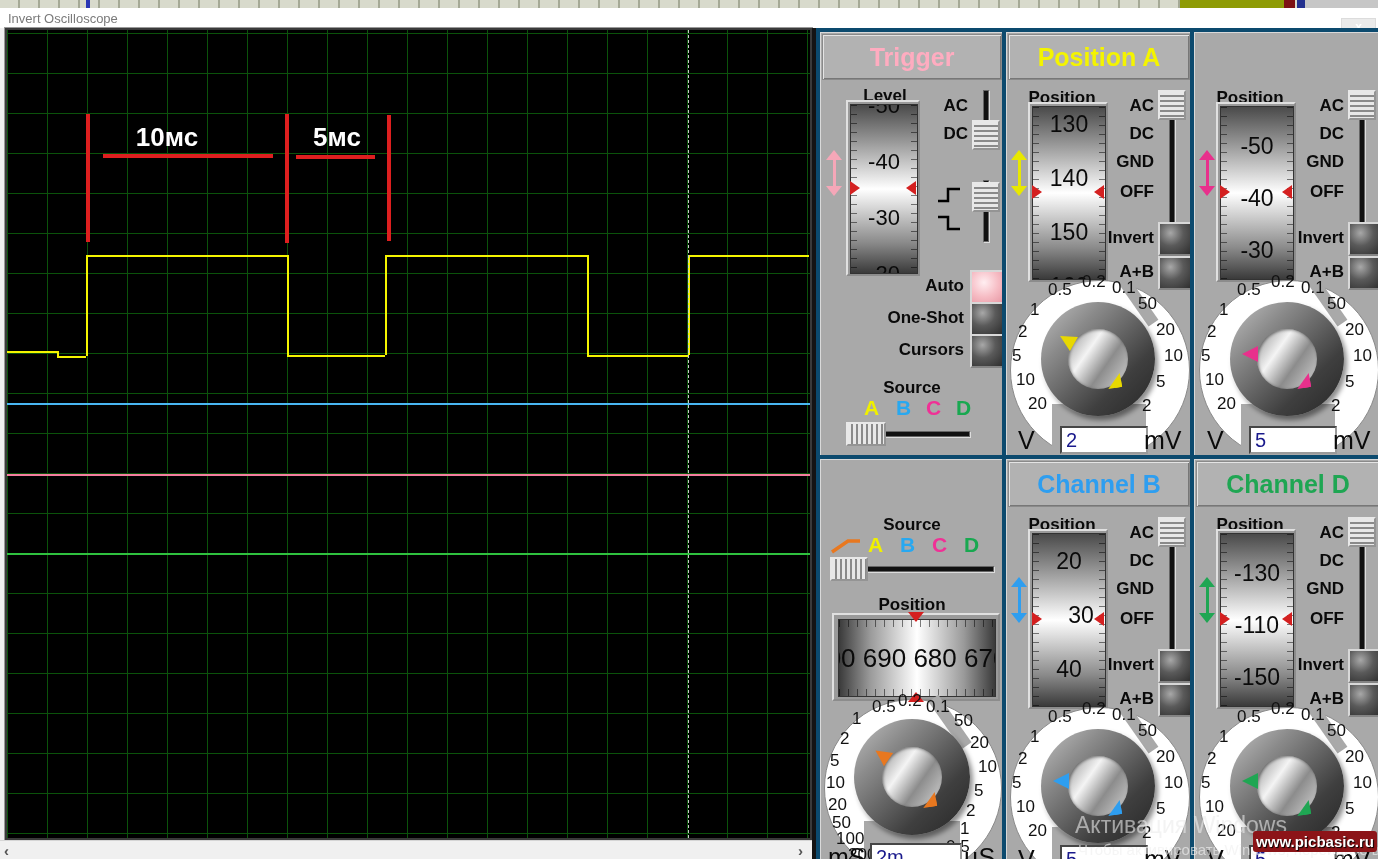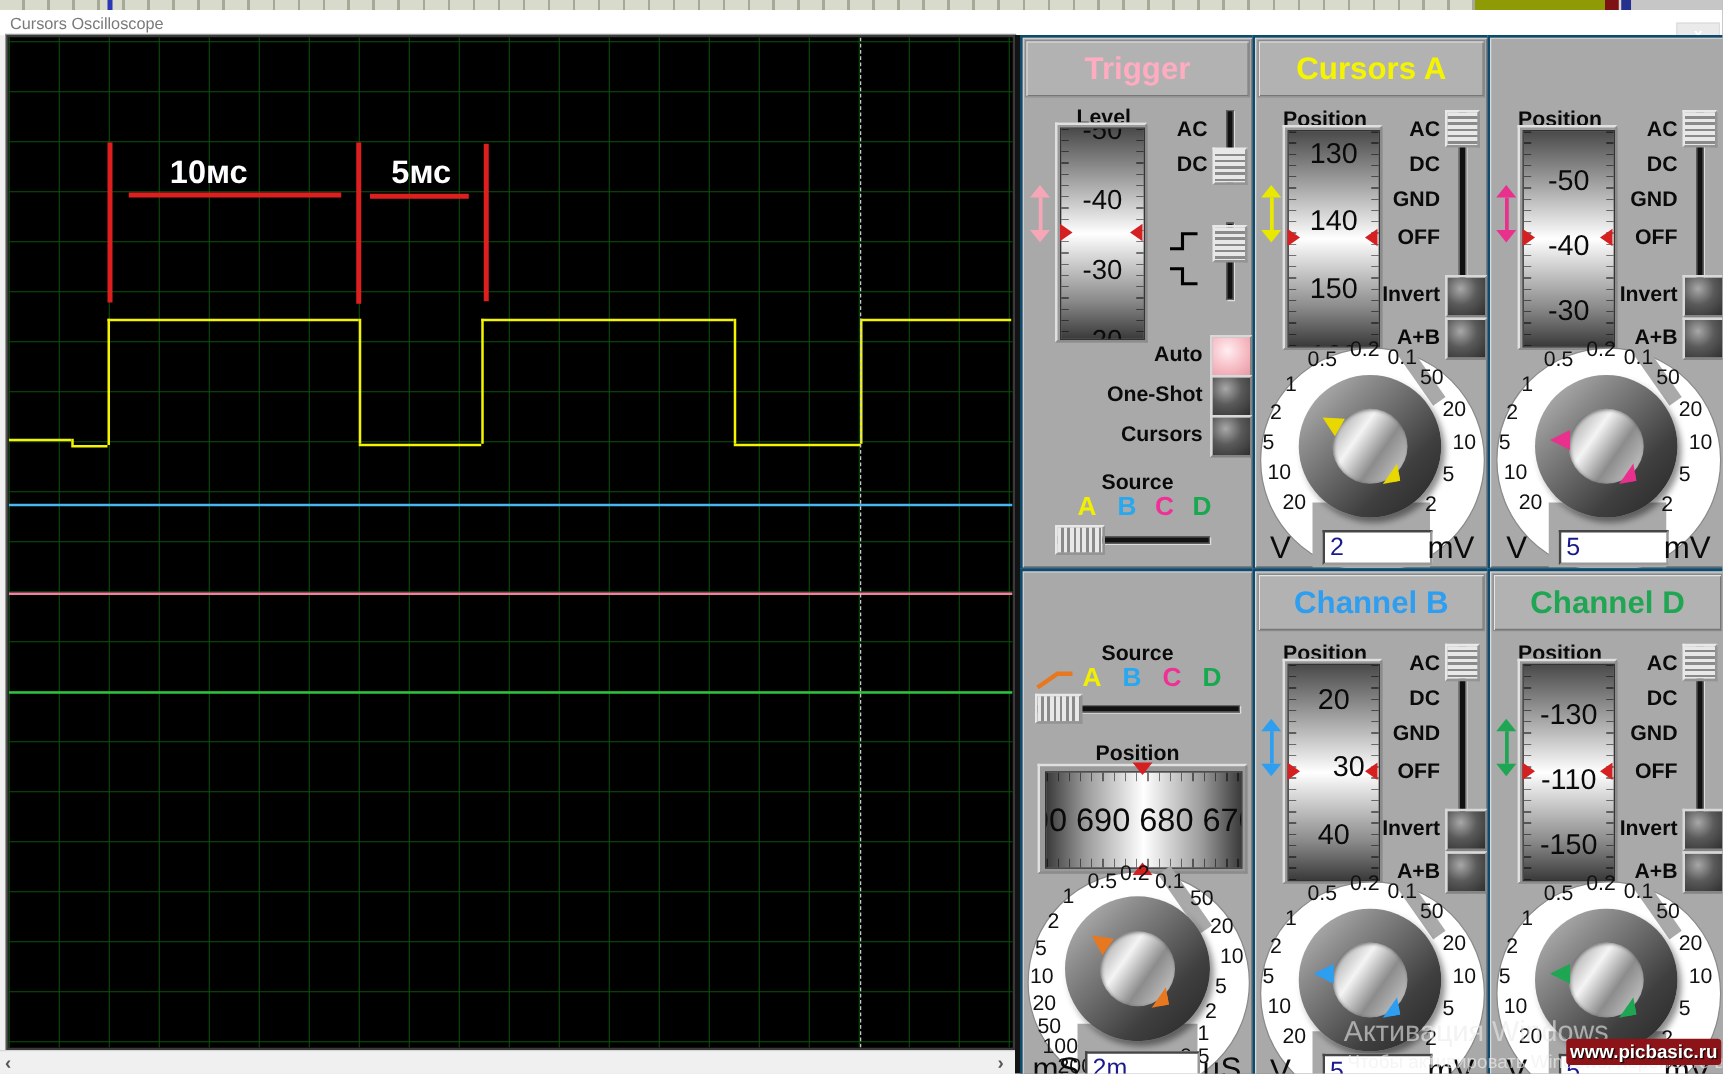--- a/index.html
+++ b/index.html
@@ -18,21 +18,21 @@
   .scope-frame{position:absolute;left:5px;top:28px;width:803px;height:808px;border:2px solid #3a3a3a;
     outline:1px solid #9a9a9a;background:#000;}
   #screen{position:absolute;left:0;top:0;width:803px;height:808px;background:#000;overflow:hidden;
     background-image:linear-gradient(#0b520b 1px,transparent 1px),linear-gradient(90deg,#0b520b 1px,transparent 1px);
     background-size:40px 40px;background-position:0 3px;}
   
   .hscroll{position:absolute;left:0;top:840px;width:812px;height:19px;background:#f0f0f0;border-top:1px solid #d5d5d5;}
   .scroll-arrow{position:absolute;top:1px;color:#555;font-size:15px;font-weight:bold;}
   
   .panel-bg{position:absolute;left:812px;top:28px;width:566px;height:831px;background:#141414;}
-  .panel{position:absolute;background:#a9a9a9;border:2px solid #0c4a6e;
+  .panel{position:absolute;background:#a9a9a9;border:4px solid #0c4a6e;
     box-shadow:inset 1px 1px 0 #d9d9d9,inset -1px -1px 0 #6f6f6f;overflow:hidden;}
   .p-title{position:absolute;left:2px;top:2px;right:2px;height:44px;background:#b2b2b2;border:1px solid #8a8a8a;
     box-shadow:inset 1px 1px 0 #e4e4e4,inset -1px -1px 0 #777;display:flex;align-items:center;justify-content:center;
     font-weight:bold;font-size:25px;}
   .t-trigger{color:#ffacc0;} .t-cha{color:#f4f400;} .t-chb{color:#2e9ef0;}
   .t-chc{color:#f23896;} .t-chd{color:#1fa653;} .t-horz{color:#ef8332;}
   .lbl{position:absolute;font-weight:bold;font-size:17px;color:#0a0a0a;}
   .lbl.center{text-align:center;}
   .rlabel{position:absolute;text-align:right;font-weight:bold;font-size:17px;color:#0a0a0a;}
   
@@ -115,21 +115,21 @@
 
   <div class="top-strip">
     <div class="ts-seg" style="left:86px;width:4px;background:#2a36b4;"></div>
     <div class="ts-seg" style="left:1180px;width:104px;background:#8e9b05;"></div>
     <div class="ts-seg" style="left:1284px;width:11px;background:#7d1214;"></div>
     <div class="ts-seg" style="left:1297px;width:8px;background:#24318f;"></div>
     <div class="ts-seg" style="left:1305px;width:73px;background:#c6c6c6;"></div>
   </div>
 
   <div class="titlebar">
-    <span class="win-title">Cursors Oscilloscope</span>
+    <span class="win-title">Invert Oscilloscope</span>
     <div class="close-btn">x</div>
   </div>
 
   <div class="scope-frame">
     <div id="screen">
         <div style="position: absolute; left: 0px; top: 321px; width: 50px; height: 2px; background: rgb(244, 244, 0);"></div>
         <div style="position: absolute; left: 50px; top: 321px; width: 2px; height: 5px; background: rgb(244, 244, 0);"></div>
         <div style="position: absolute; left: 50px; top: 326px; width: 29px; height: 2px; background: rgb(244, 244, 0);"></div>
         <div style="position: absolute; left: 79px; top: 225px; width: 2px; height: 101px; background: rgb(244, 244, 0);"></div>
         <div style="position: absolute; left: 79px; top: 225px; width: 201px; height: 2px; background: rgb(244, 244, 0);"></div>
@@ -258,21 +258,21 @@
         <i class="kptr" style="left:20px;top:28px;border-top:8px solid transparent;border-bottom:8px solid transparent;border-right:16px solid #e87820;transform:rotate(35deg);"></i>
         <i class="kptr" style="left:68px;top:74px;border-left:7px solid transparent;border-top:7px solid transparent;border-right:7px solid #e87820;border-bottom:7px solid #e87820;transform:rotate(-10deg);"></i>
       </div>
       <div class="unit" style="left:6px;top:146px;">mS</div>
       <input class="val-input" style="left: 48px; top: 146px; width: 84px;" value="2m">
       <div class="unit" style="left:142px;top:146px;">µS</div>
     </div>
   </div>
 
   <div class="panel chpanel" style="left:1002px;top:28px;width:186px;height:424px;">
-    <div class="p-title t-cha">Cursors A</div>
+    <div class="p-title t-cha">Position A</div>
     <div class="lbl center" style="left:14px;top:56px;width:84px;">Position</div>
     <div class="updown ud-a" style="left:5px;top:118px;">
         <i class="tu"></i>
         <i class="stem"></i>
         <i class="td"></i>
       </div>
     <div class="drumframe" style="left:22px;top:70px;width:72px;height:172px;">
       <div class="drum">
           <span class="drum-num" style="top: 4px;">130</span>
           <span class="drum-num" style="top: 58px;">140</span>

